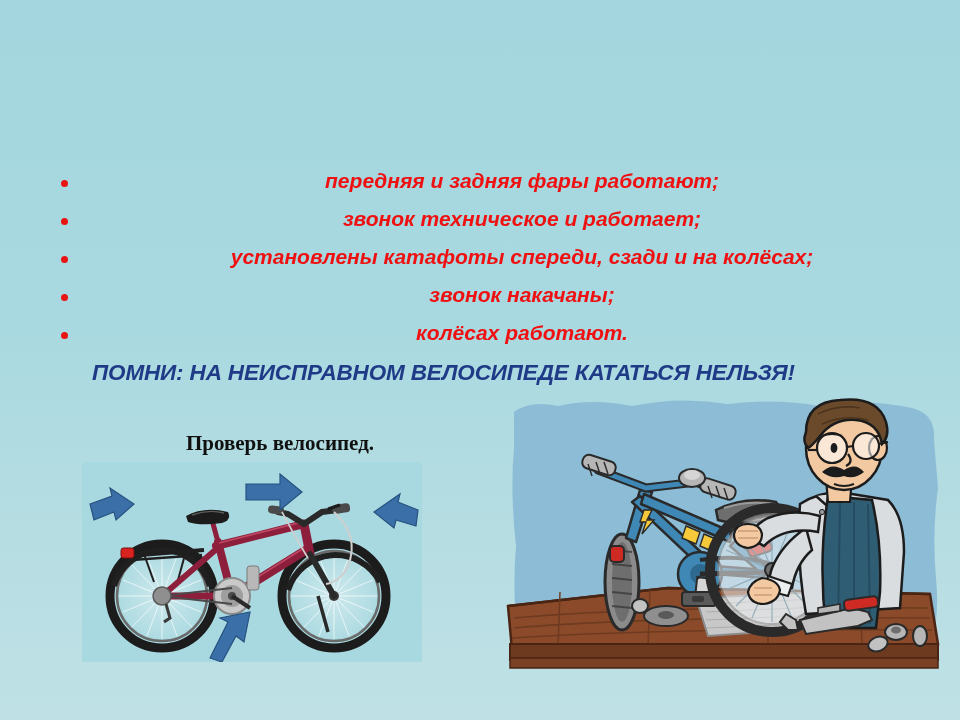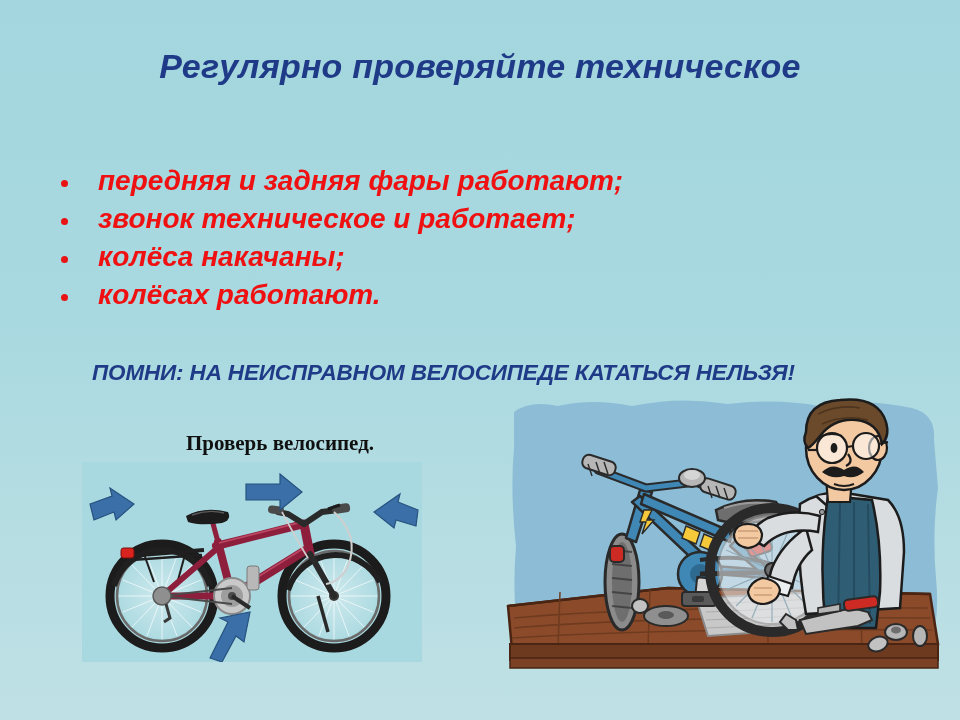--- a/index.html
+++ b/index.html
@@ -54,23 +54,24 @@
     height: 7px;
     border-radius: 50%;
     background: #e81414;
   }
   .bullet-text {
     display: block;
     color: #ef1111;
     font-family: "Liberation Sans", sans-serif;
     font-weight: bold;
     font-style: italic;
-    font-size: 28px;
+    font-size: 21px;
     line-height: 30px;
     white-space: nowrap;
+    text-align: center;
   }
 
   
   #warning {
     position: absolute;
     left: 58px;
     top: 358px;
     width: 890px;
     color: #1f3b87;
     font-family: "Liberation Sans", sans-serif;
@@ -116,39 +117,42 @@
     height: 312px;
   }
   #cartoon svg { display: block; }
 </style>
 </head>
 <body>
 
 <div id="slide">
 
   <div id="title">
-    <span class="tline">Регулярно проверяйте техническое</span>
   </div>
 
   <div id="bullets">
 
     <div class="bullet-row">
       <span class="bullet-dot"></span>
       <span class="bullet-text">передняя и задняя фары работают;</span>
     </div>
 
     <div class="bullet-row">
       <span class="bullet-dot"></span>
       <span class="bullet-text">звонок техническое и работает;</span>
     </div>
 
-
     <div class="bullet-row">
       <span class="bullet-dot"></span>
-      <span class="bullet-text">колёса накачаны;</span>
+      <span class="bullet-text">установлены катафоты спереди, сзади и на колёсах;</span>
+    </div>
+
+    <div class="bullet-row">
+      <span class="bullet-dot"></span>
+      <span class="bullet-text">звонок накачаны;</span>
     </div>
 
     <div class="bullet-row">
       <span class="bullet-dot"></span>
       <span class="bullet-text">колёсах работают.</span>
     </div>
 
   </div>
 
   <div id="warning">ПОМНИ: НА НЕИСПРАВНОМ ВЕЛОСИПЕДЕ КАТАТЬСЯ НЕЛЬЗЯ!</div>

